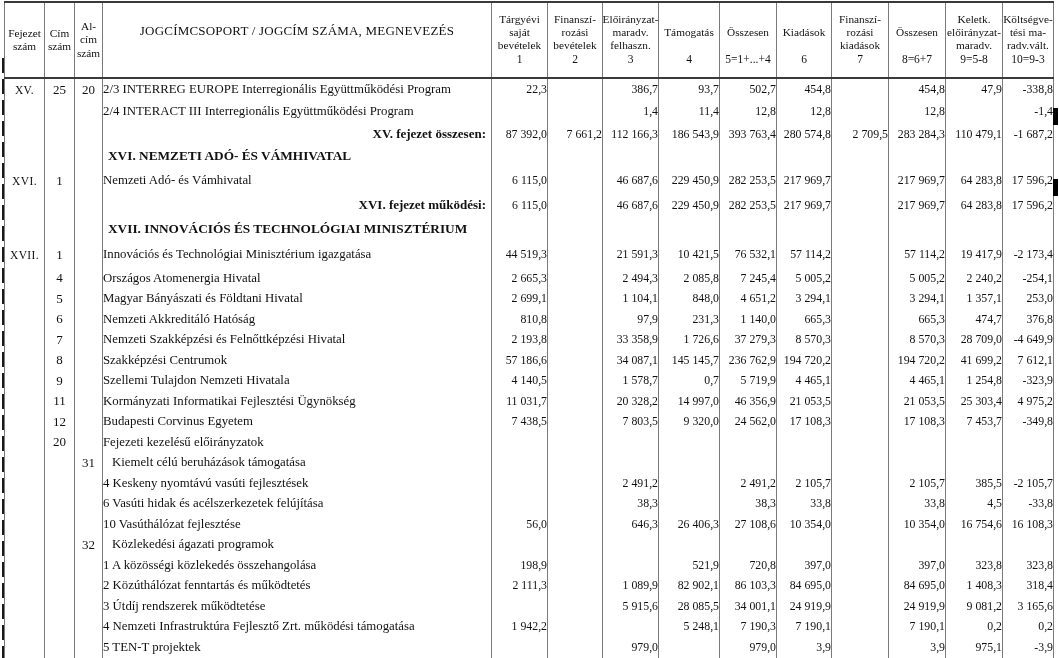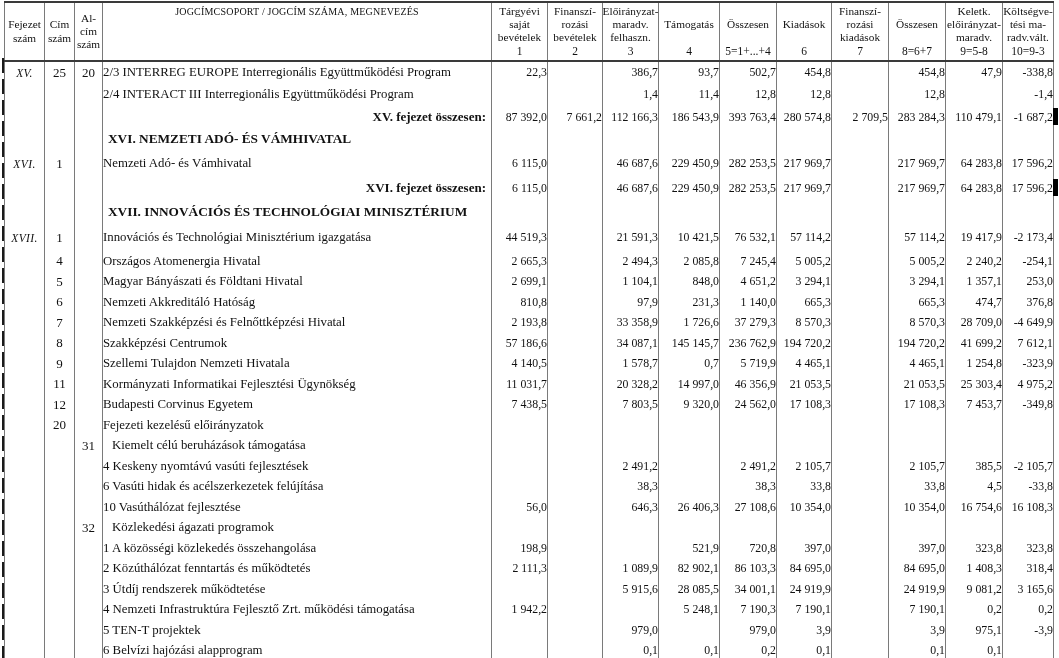--- a/index.html
+++ b/index.html
@@ -17,23 +17,23 @@
     padding:0;margin:0;overflow:hidden;vertical-align:middle;
   }
   .budget th:first-child,.budget td:first-child{border-left:1px solid #7a7a7a;}
   .budget thead th{border-bottom:2px solid #3a3a3a;height:57px;font-weight:normal;}
   .hwrap{height:57px;display:flex;flex-direction:column;align-items:stretch;}
   .hcenter{flex:1;display:flex;align-items:center;justify-content:center;
     white-space:pre-line;text-align:center;font-size:11.3px;line-height:1.18;}
   .htitle{flex:1;display:flex;align-items:center;justify-content:center;
     white-space:pre-line;text-align:center;font-size:11.3px;line-height:1.15;}
   .hnum{text-align:center;font-size:11.5px;padding-bottom:3px;line-height:1;}
-  .hname{align-items:flex-start;font-size:10px;letter-spacing:.2px;padding-top:3px;
+  .hname{align-items:flex-start;font-size:13px;letter-spacing:.2px;padding-top:20px;
     display:flex;justify-content:center;height:54px;white-space:nowrap;}
-  .c-fej{text-align:center;font-size:11.5px;letter-spacing:.4px;font-style:italic;}
+  .c-fej{text-align:center;font-size:11.5px;letter-spacing:.4px;}
   .c-cim,.c-alcim{text-align:center;font-size:13px;}
   .c-name{font-size:12.8px;padding-left:6px;white-space:nowrap;}
   .c-name.ind{padding-left:9px;}
   .c-name.section{font-weight:bold;font-size:13.3px;padding-left:5px;}
   .c-name.total{font-weight:bold;font-size:13px;text-align:right;padding-right:5px;padding-left:0;}
   .c-num{text-align:right;font-size:11.8px;padding-right:3px;white-space:nowrap;}
   .left-edge{
     position:absolute;left:2px;top:58px;height:600px;width:2px;
     background:repeating-linear-gradient(to bottom,#1a1a1a 0 15px,rgba(0,0,0,0) 15px 21px);
   }
@@ -237,21 +237,21 @@
           <td class="c-num">217 969,7</td>
           <td class="c-num"></td>
           <td class="c-num">217 969,7</td>
           <td class="c-num">64 283,8</td>
           <td class="c-num">17 596,2</td>
         </tr>
         <tr style="height: 22px;">
           <td class="c-fej"></td>
           <td class="c-cim"></td>
           <td class="c-alcim"></td>
-          <td class="c-name total">XVI. fejezet összesen:</td>
+          <td class="c-name total">XVI. fejezet működési:</td>
           <td class="c-num">6 115,0</td>
           <td class="c-num"></td>
           <td class="c-num">46 687,6</td>
           <td class="c-num">229 450,9</td>
           <td class="c-num">282 253,5</td>
           <td class="c-num">217 969,7</td>
           <td class="c-num"></td>
           <td class="c-num">217 969,7</td>
           <td class="c-num">64 283,8</td>
           <td class="c-num">17 596,2</td>

